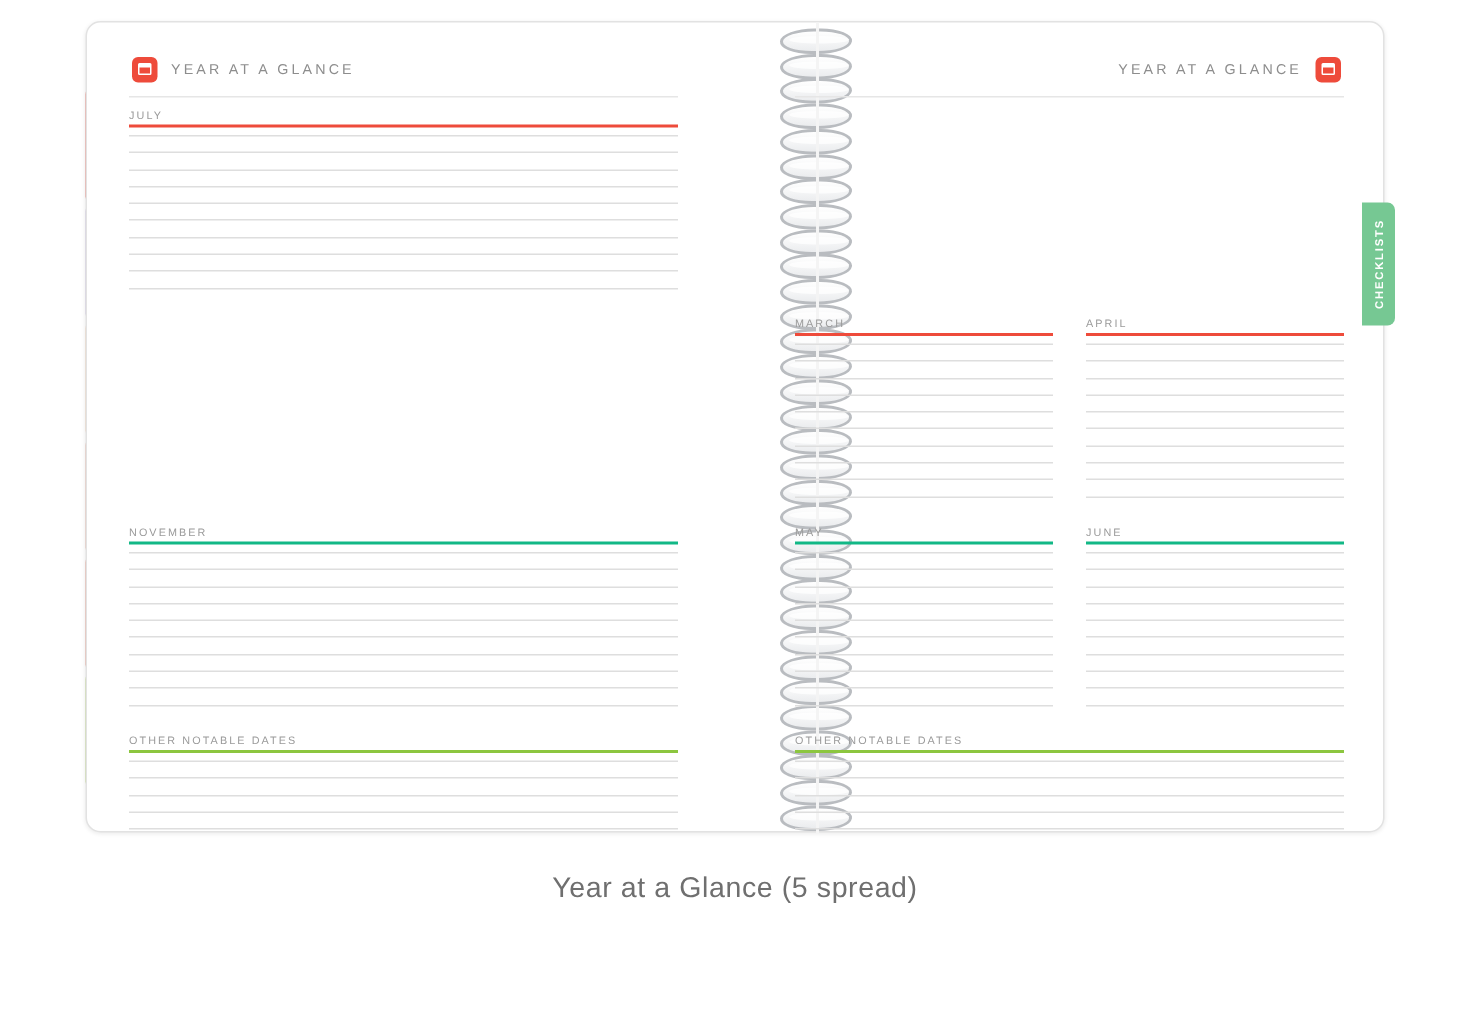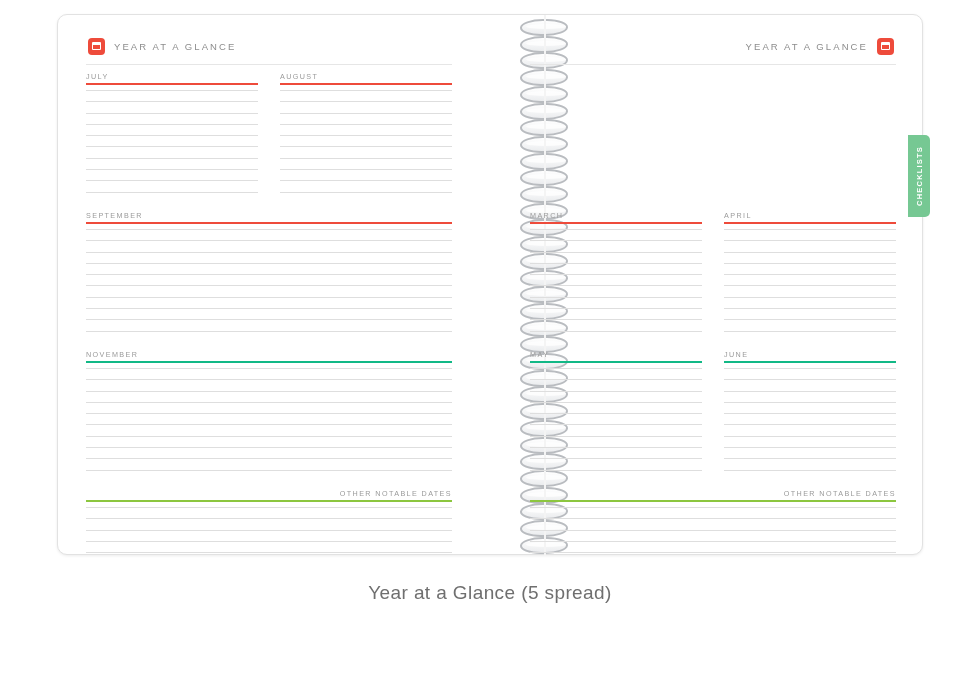--- a/index.html
+++ b/index.html
@@ -150,21 +150,21 @@
   }
   #page-left .grid  { left: 28px; right: 14px; }
   #page-right .grid { left: 14px; right: 28px; }
 
   .month-row {
     position: relative;
     height: 139px;
     display: flex;
     gap: 22px;
   }
-  .month-row.notable { height: auto; text-align: right; }
+  .month-row.notable { height: auto; }
 
   .month {
     flex: 1 1 0;
     position: relative;
   }
   .month-label {
     font-size: 7.2px;
     letter-spacing: 1.4px;
     color: #9a9a9a;
     text-transform: uppercase;
@@ -293,54 +293,22 @@
                 <div class="ln"></div>
                 <div class="ln"></div>
                 <div class="ln"></div>
                 <div class="ln"></div>
                 <div class="ln"></div>
                 <div class="ln"></div>
                 <div class="ln"></div>
                 <div class="ln"></div>
               </div>
             </div>
-            <div class="month">
-              <div class="month-label">AUGUST</div>
-              <div class="month-rule"></div>
-              <div class="lines">
-                <div class="ln"></div>
-                <div class="ln"></div>
-                <div class="ln"></div>
-                <div class="ln"></div>
-                <div class="ln"></div>
-                <div class="ln"></div>
-                <div class="ln"></div>
-                <div class="ln"></div>
-                <div class="ln"></div>
-                <div class="ln"></div>
-              </div>
-            </div>
-          </div>
-          <div class="month-row">
-            <div class="month">
-              <div class="month-label">SEPTEMBER</div>
-              <div class="month-rule"></div>
-              <div class="lines">
-                <div class="ln"></div>
-                <div class="ln"></div>
-                <div class="ln"></div>
-                <div class="ln"></div>
-                <div class="ln"></div>
-                <div class="ln"></div>
-                <div class="ln"></div>
-                <div class="ln"></div>
-                <div class="ln"></div>
-                <div class="ln"></div>
-              </div>
-            </div>
+          </div>
+          <div class="month-row">
           </div>
           <div class="month-row">
             <div class="month">
               <div class="month-label">NOVEMBER</div>
               <div class="month-rule teal"></div>
               <div class="lines">
                 <div class="ln"></div>
                 <div class="ln"></div>
                 <div class="ln"></div>
                 <div class="ln"></div>

